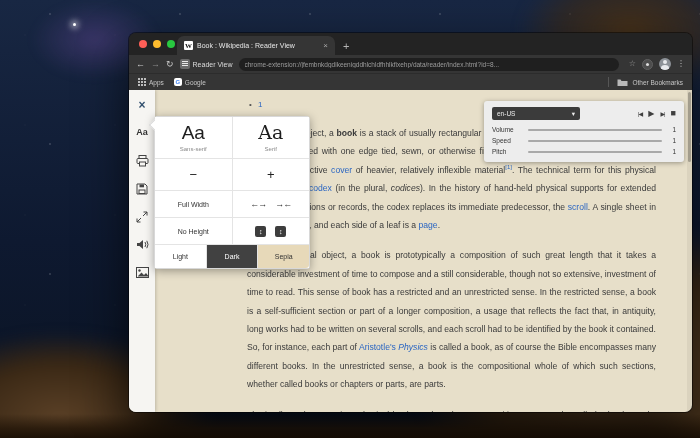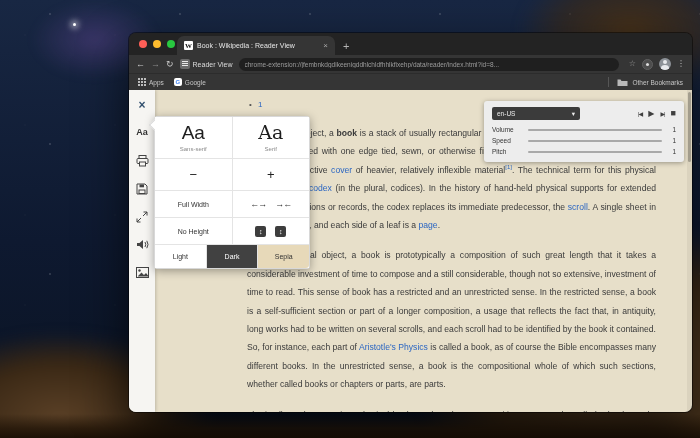--- a/index.html
+++ b/index.html
@@ -82,21 +82,21 @@
   .x-glyph{font-size:12px;color:#32506e;font-weight:bold;line-height:1;}
   .aa-glyph{font-size:9px;color:#333;font-weight:bold;line-height:1;}
 
   .article{position:absolute;left:118px;right:36px;top:10px;bottom:0;overflow:hidden;
     color:#3a3a3a;font-size:8.6px;line-height:18.4px;text-align:justify;z-index:1;}
   .toc{font-size:8px;margin:0 2px 14px 2px;color:#555;line-height:10px;text-align:left;}
   .toc .seg-l{margin-left:4px;}
   .article p{margin:0 0 12px 0;}
   .seg-l{color:#2b66c2;}
   .seg-b{font-weight:bold;}
-  .seg-i{}
+  .seg-i{font-style:italic;}
   .seg-sup{font-size:6px;vertical-align:super;color:#2b66c2;line-height:0;}
 
   .scrollbar{position:absolute;right:0;top:0;bottom:0;width:5px;background:rgba(0,0,0,.05);z-index:4;}
   .scroll-thumb{position:absolute;right:1px;top:2px;width:3px;height:70px;border-radius:2px;background:rgba(0,0,0,.25);}
 
   
   .speech-panel{position:absolute;left:355px;top:11px;width:200px;background:#ededed;border-radius:3px;
     box-shadow:0 1px 5px rgba(0,0,0,.35);padding:6px 8px 7px 8px;box-sizing:border-box;z-index:5;}
   .sp-top{display:flex;align-items:center;gap:6px;margin-bottom:6px;}
   .sp-select{width:88px;height:13px;background:#3b3b3b;color:#ededed;font-size:6.5px;border-radius:2px;

